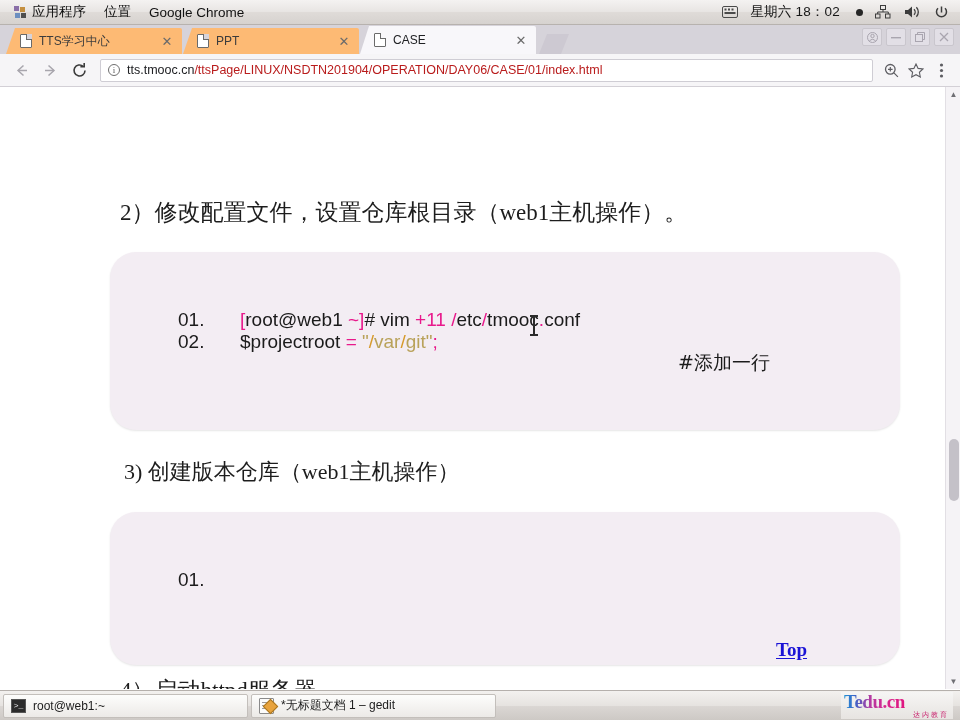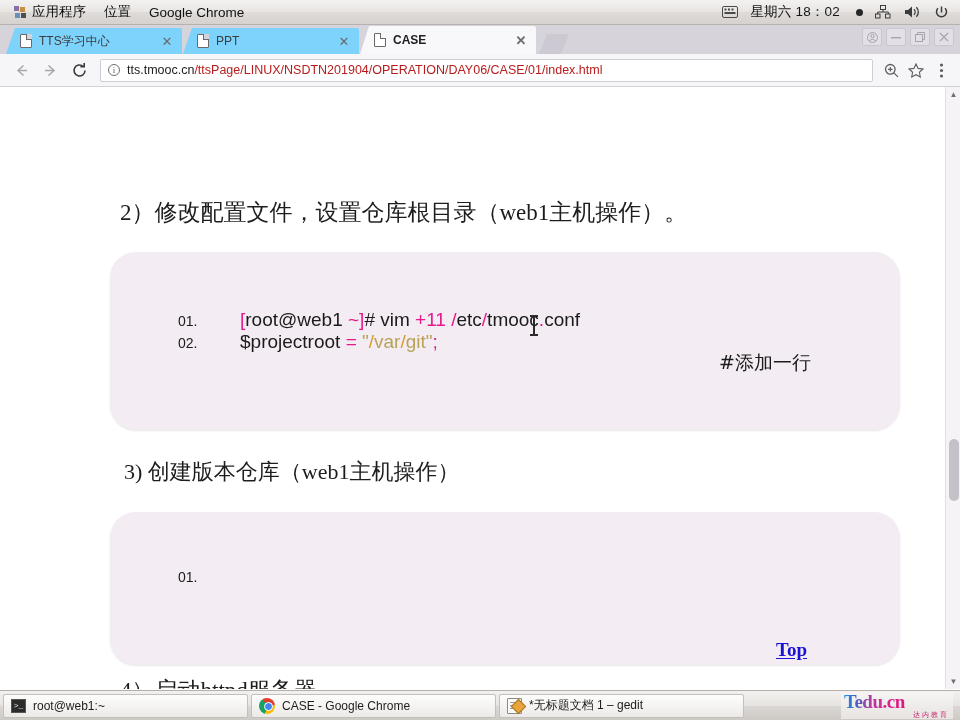--- a/index.html
+++ b/index.html
@@ -47,30 +47,29 @@
     position: relative; height: 29px; width: 960px;
     background: #d6d3da;
     display: flex; align-items: flex-end;
     padding-left: 6px;
   }
   .tab {
     position: relative; height: 26px; width: 176px;
     display: flex; align-items: center; gap: 7px;
     padding: 0 8px 0 14px;
     font-size: 12px; color: #3c3c3c;
-    background: #7dd3fc;
+    background: #fdba74;
     border-top-left-radius: 2px; border-top-right-radius: 2px;
     transform: skewX(0deg);
     margin-right: 1px;
     clip-path: polygon(9px 0, 100% 0, calc(100% - 0px) 100%, 0 100%);
   }
   .tab.active {
     background: #f8f7fa; color: #202124; height: 28px;
     z-index: 3;
-    font-weight: bold;
   }
   .tab .fav {
     width: 12px; height: 14px; flex: 0 0 12px;
     border: 1px solid #6a6a6a; background: #fff; position: relative;
     border-radius: 1px;
   }
   .tab .fav::after{
     content:''; position:absolute; right:-1px; top:-1px; width:5px; height:5px;
     background:#d6d3da; border-left:1px solid #6a6a6a; border-bottom:1px solid #6a6a6a;
   }
@@ -135,28 +134,28 @@
     box-shadow: 0 1px 2px rgba(0,0,0,.10);
   }
   #cb1 { left: 110px; top: 165px; width: 790px; height: 178px; }
   #cb2 { left: 110px; top: 425px; width: 790px; height: 153px; }
 
   .cl {
     position: absolute; display: flex; align-items: baseline;
     font-family: "Liberation Sans", sans-serif;
     font-size: 19px; color: #1b1b1b; white-space: nowrap;
   }
-  .lineno { width: 62px; flex: 0 0 62px; color: #1b1b1b; font-size: 14px; }
+  .lineno { width: 62px; flex: 0 0 62px; color: #1b1b1b; font-size: 19px; }
   .pink { color: #e8198b; }
   .gold { color: #b9a25a; }
   .gold2 { color: #c9ad3e; }
   .orange { color: #d79a2b; }
   .mauve { color: #c9a6bb; }
   .plain { color: #1b1b1b; }
-  .cjk { font-family: "DejaVu Sans", sans-serif; font-size: 18px; margin-left: 41px; }
+  .cjk { font-family: "DejaVu Sans", sans-serif; font-size: 18px; }
 
   #c1l1 { left: 178px; top: 222px; }
   #c1l2 { left: 178px; top: 244px; }
   #c1l2cmt { position: absolute; left: 678px; top: 263px; font-size: 19px; color: #1b1b1b; white-space: nowrap;}
   #c2l1 { left: 178px; top: 482px; }
 
   #caret {
     position: absolute; left: 533px; top: 230px; width: 2px; height: 17px;
     background: #2b2b2b;
   }
@@ -432,24 +431,20 @@
     </div>
   </div>
 </div>
 
 <div id="taskbar">
   <div class="task">
     <span class="term-ico">&gt;_</span>
     <span class="lbl">root@web1:~</span>
   </div>
   <div class="task">
-    <span class="chrome-ico"></span>
-    <span class="lbl">CASE - Google Chrome</span>
-  </div>
-  <div class="task">
     <span class="gedit-ico"></span>
     <span class="lbl">*无标题文档 1 – gedit</span>
   </div>
   <div id="tedu-logo">
     <span class="wordmark">Tedu.cn</span>
     <span class="sub">达内教育</span>
   </div>
 </div>
 
 </body></html>

